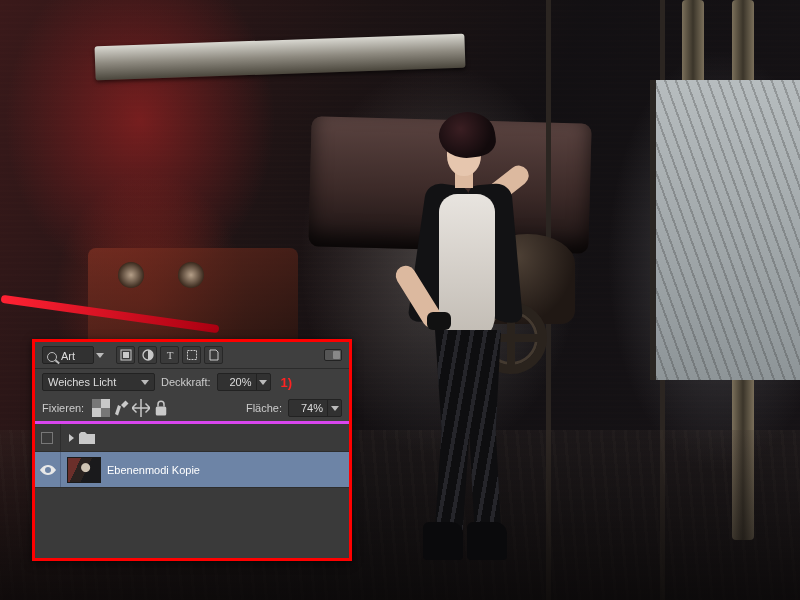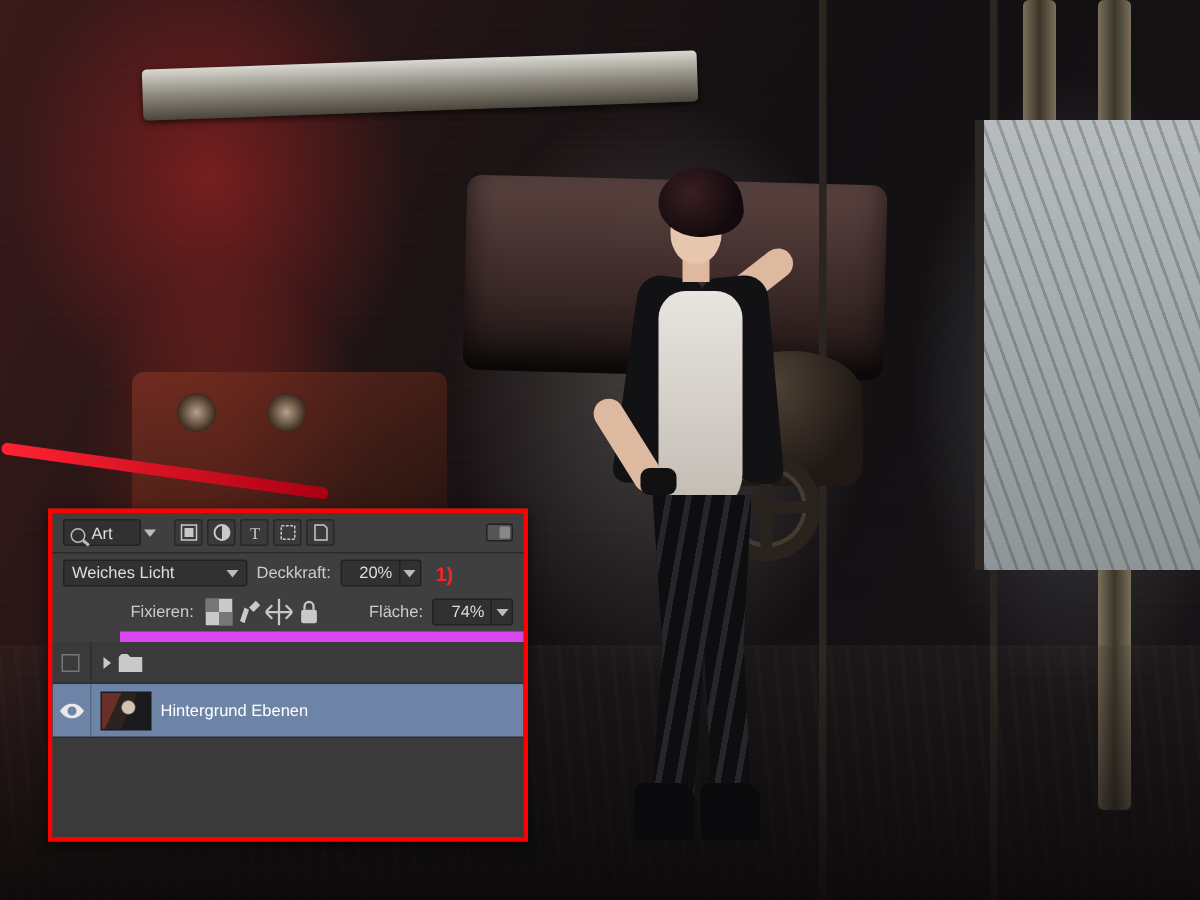--- a/index.html
+++ b/index.html
@@ -116,21 +116,21 @@
     right:-4px;bottom:-1px;transform:rotate(40deg);}
   .filter-btns{display:flex;gap:3px;margin-left:6px;}
   .fbtn{width:19px;height:18px;background:#3a3a3a;border:1px solid #272727;
     display:flex;align-items:center;justify-content:center;border-radius:2px;fill:#c9c9c9;}
   .fbtn svg{width:12px;height:12px;}
   .toggle{margin-left:auto;width:18px;height:12px;background:#555;border:1px solid #222;
     border-radius:2px;position:relative;}
   .toggle::after{content:"";position:absolute;right:1px;top:1px;width:7px;height:8px;
     background:#888;border-radius:1px;}
   .blend-select{display:flex;align-items:center;justify-content:space-between;
-    background:#313131;border:1px solid #222;width:123px;height:18px;padding:0 5px;
+    background:#313131;border:1px solid #222;width:113px;height:18px;padding:0 5px;
     border-radius:2px;}
   .chev{width:0;height:0;border-left:4px solid transparent;border-right:4px solid transparent;
     border-top:5px solid #bbb;}
   .lbl{color:#ccc;}
   .pct-box{display:flex;align-items:center;background:#313131;border:1px solid #222;
     height:18px;border-radius:2px;}
   .pct-val{width:38px;padding:0 4px;text-align:right;color:#ddd;}
   .pct-drop{width:14px;display:flex;align-items:center;justify-content:center;
     border-left:1px solid #222;height:100%;}
   .annot{color:#f22;font-weight:bold;font-size:13px;margin-left:4px;}
@@ -241,21 +241,21 @@
     <span class="lbl">Deckkraft:</span>
     <div class="pct-box">
       <div class="pct-val">20%</div>
       <div class="pct-drop">
           <div class="chev"></div>
         </div>
     </div>
     <span class="annot">1)</span>
   </div>
 
-  <div class="row" style="border-bottom:7px solid #d946ef;margin-left:45px;">
+  <div class="row" style="border-bottom:3px solid #d946ef;">
     <span class="lbl">Fixieren:</span>
     <div class="lock-btns">
       <div class="lbtn">
           <svg viewBox="0 0 12 12">
             <rect width="12" height="12" fill="#c9c9c9"></rect>
             <rect width="6" height="6" fill="#777"></rect>
             <rect x="6" y="6" width="6" height="6" fill="#777"></rect>
           </svg>
         </div>
       <div class="lbtn">
@@ -296,17 +296,17 @@
         </svg>
     </div>
 
     <div class="layer thick sel">
       <div class="vis">
         <svg viewBox="0 0 16 10" width="16" height="10">
             <path d="M8 0C3 0 0 5 0 5s3 5 8 5 8-5 8-5-3-5-8-5zm0 8a3 3 0 110-6 3 3 0 010 6z"></path>
           </svg>
       </div>
       <div class="thumb"></div>
-      <span class="lname">Hintergrund Ebenen</span>
+      <span class="lname">Ebenenmodi Kopie</span>
     </div>
 
   </div>
 </div>
 
 </body></html>

